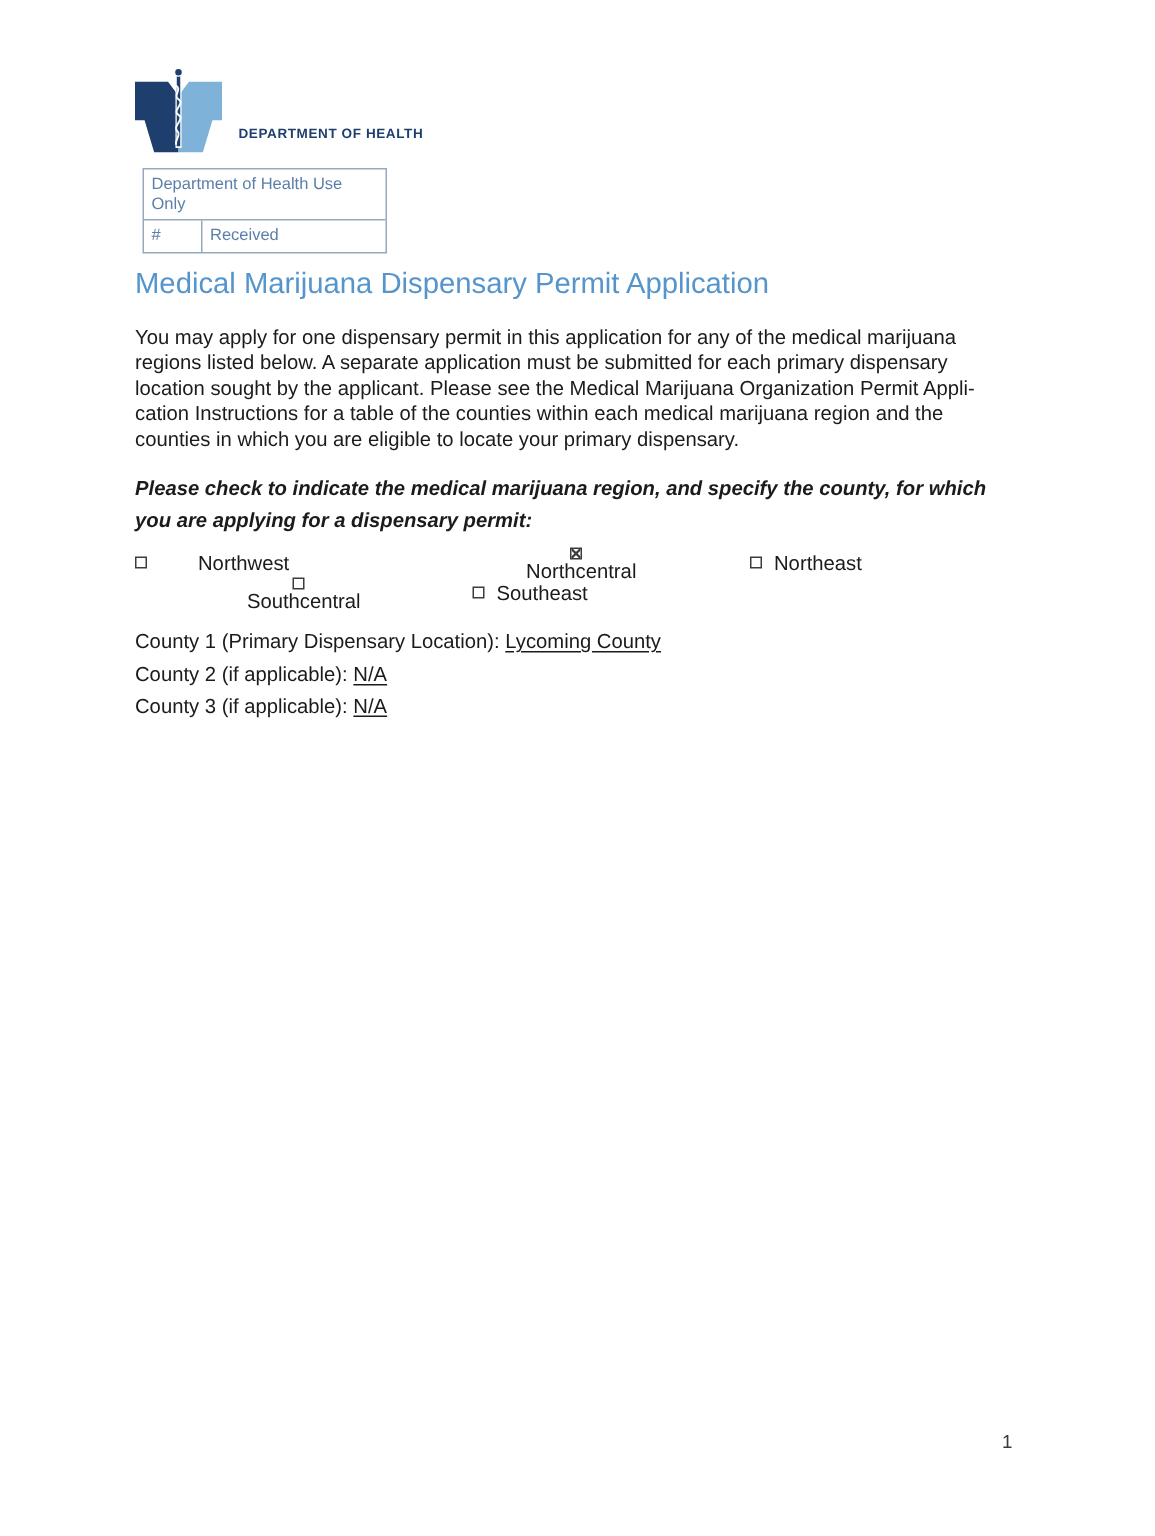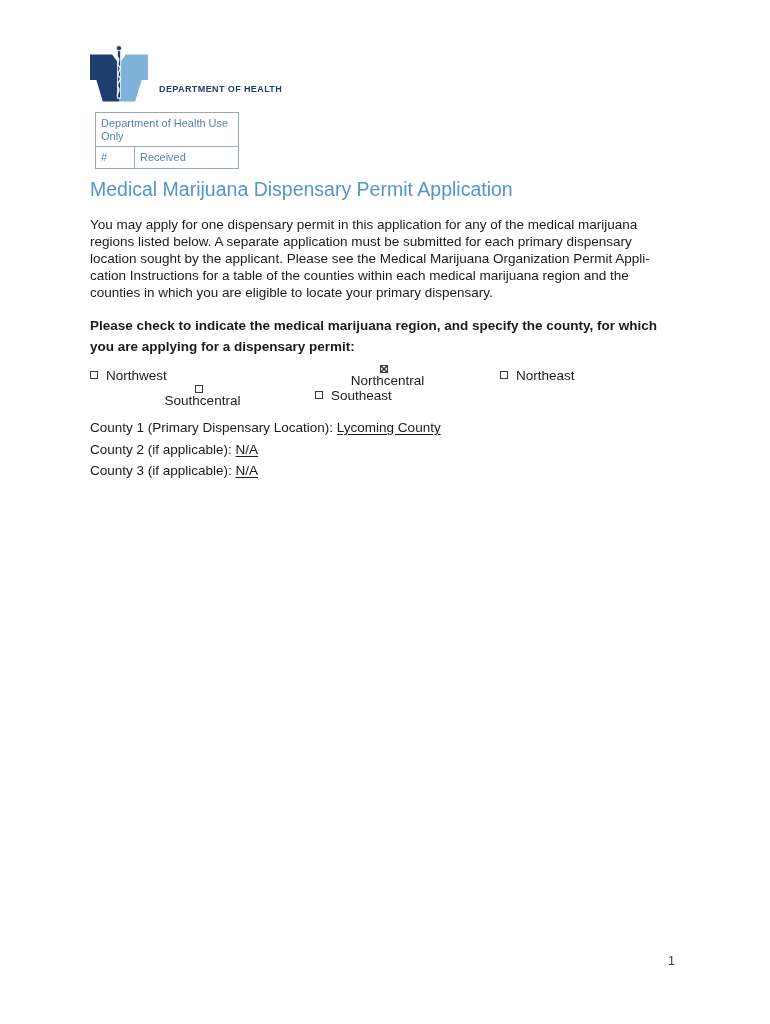--- a/index.html
+++ b/index.html
@@ -22,21 +22,21 @@
     color: #1e3f6e; line-height: 1;
   }
   .brand-dept {
     position: absolute; left: 159px; top: 85px;
     font-size: 9px; font-weight: bold; letter-spacing: 0.4px;
     color: #1e3f6e; line-height: 1;
   }
 
   
   .doh-box {
-    position: absolute; left: 95px; top: 112px; width: 144px;
+    position: absolute; left: 95px; top: 112px; width: 163px;
     border: 1px solid #96a9bd;
     font-size: 11px; line-height: 13px; color: #5b7fa8;
   }
   .doh-box .hdr { padding: 4px 5px 3px 5px; border-bottom: 1px solid #96a9bd; }
   .doh-box .row { display: flex; }
   .doh-box .cell-num { width: 39px; border-right: 1px solid #96a9bd; padding: 4px 5px; }
   .doh-box .cell-received { flex: 1; padding: 4px 5px; }
 
   
   .doc-title {
@@ -49,27 +49,28 @@
     position: absolute; left: 90px; top: 217px; width: 640px;
     font-size: 13.5px; line-height: 16.9px;
     white-space: pre-line;
   }
 
   
   .region-prompt {
     position: absolute; left: 90px; top: 316px; width: 650px;
     font-size: 13.5px; font-weight: bold; line-height: 20.5px;
     white-space: pre-line;
+    font-style: italic;
   }
 
   
   .region-grid { position: absolute; left: 90px; top: 365px; width: 640px; }
   .region-row { display: flex; height: 20px; }
   .region-cell { display: flex; align-items: center; font-size: 13.5px; }
-  .region-cell.c1 { width: 185px; }
+  .region-cell.c1 { width: 185px; gap: 26px; }
   .region-cell.c2 { width: 225px; flex-direction: column; }
   .region-cell.c3 { flex: 1; }
   .cb {
     display: inline-block; width: 8px; height: 8px;
     border: 1px solid #3c3c3c; margin-right: 8px; flex: 0 0 auto;
     background: #ffffff;
   }
   .cb.checked {
     background-image:
       linear-gradient(45deg,  transparent 38%, #3c3c3c 44%, #3c3c3c 56%, transparent 62%),

